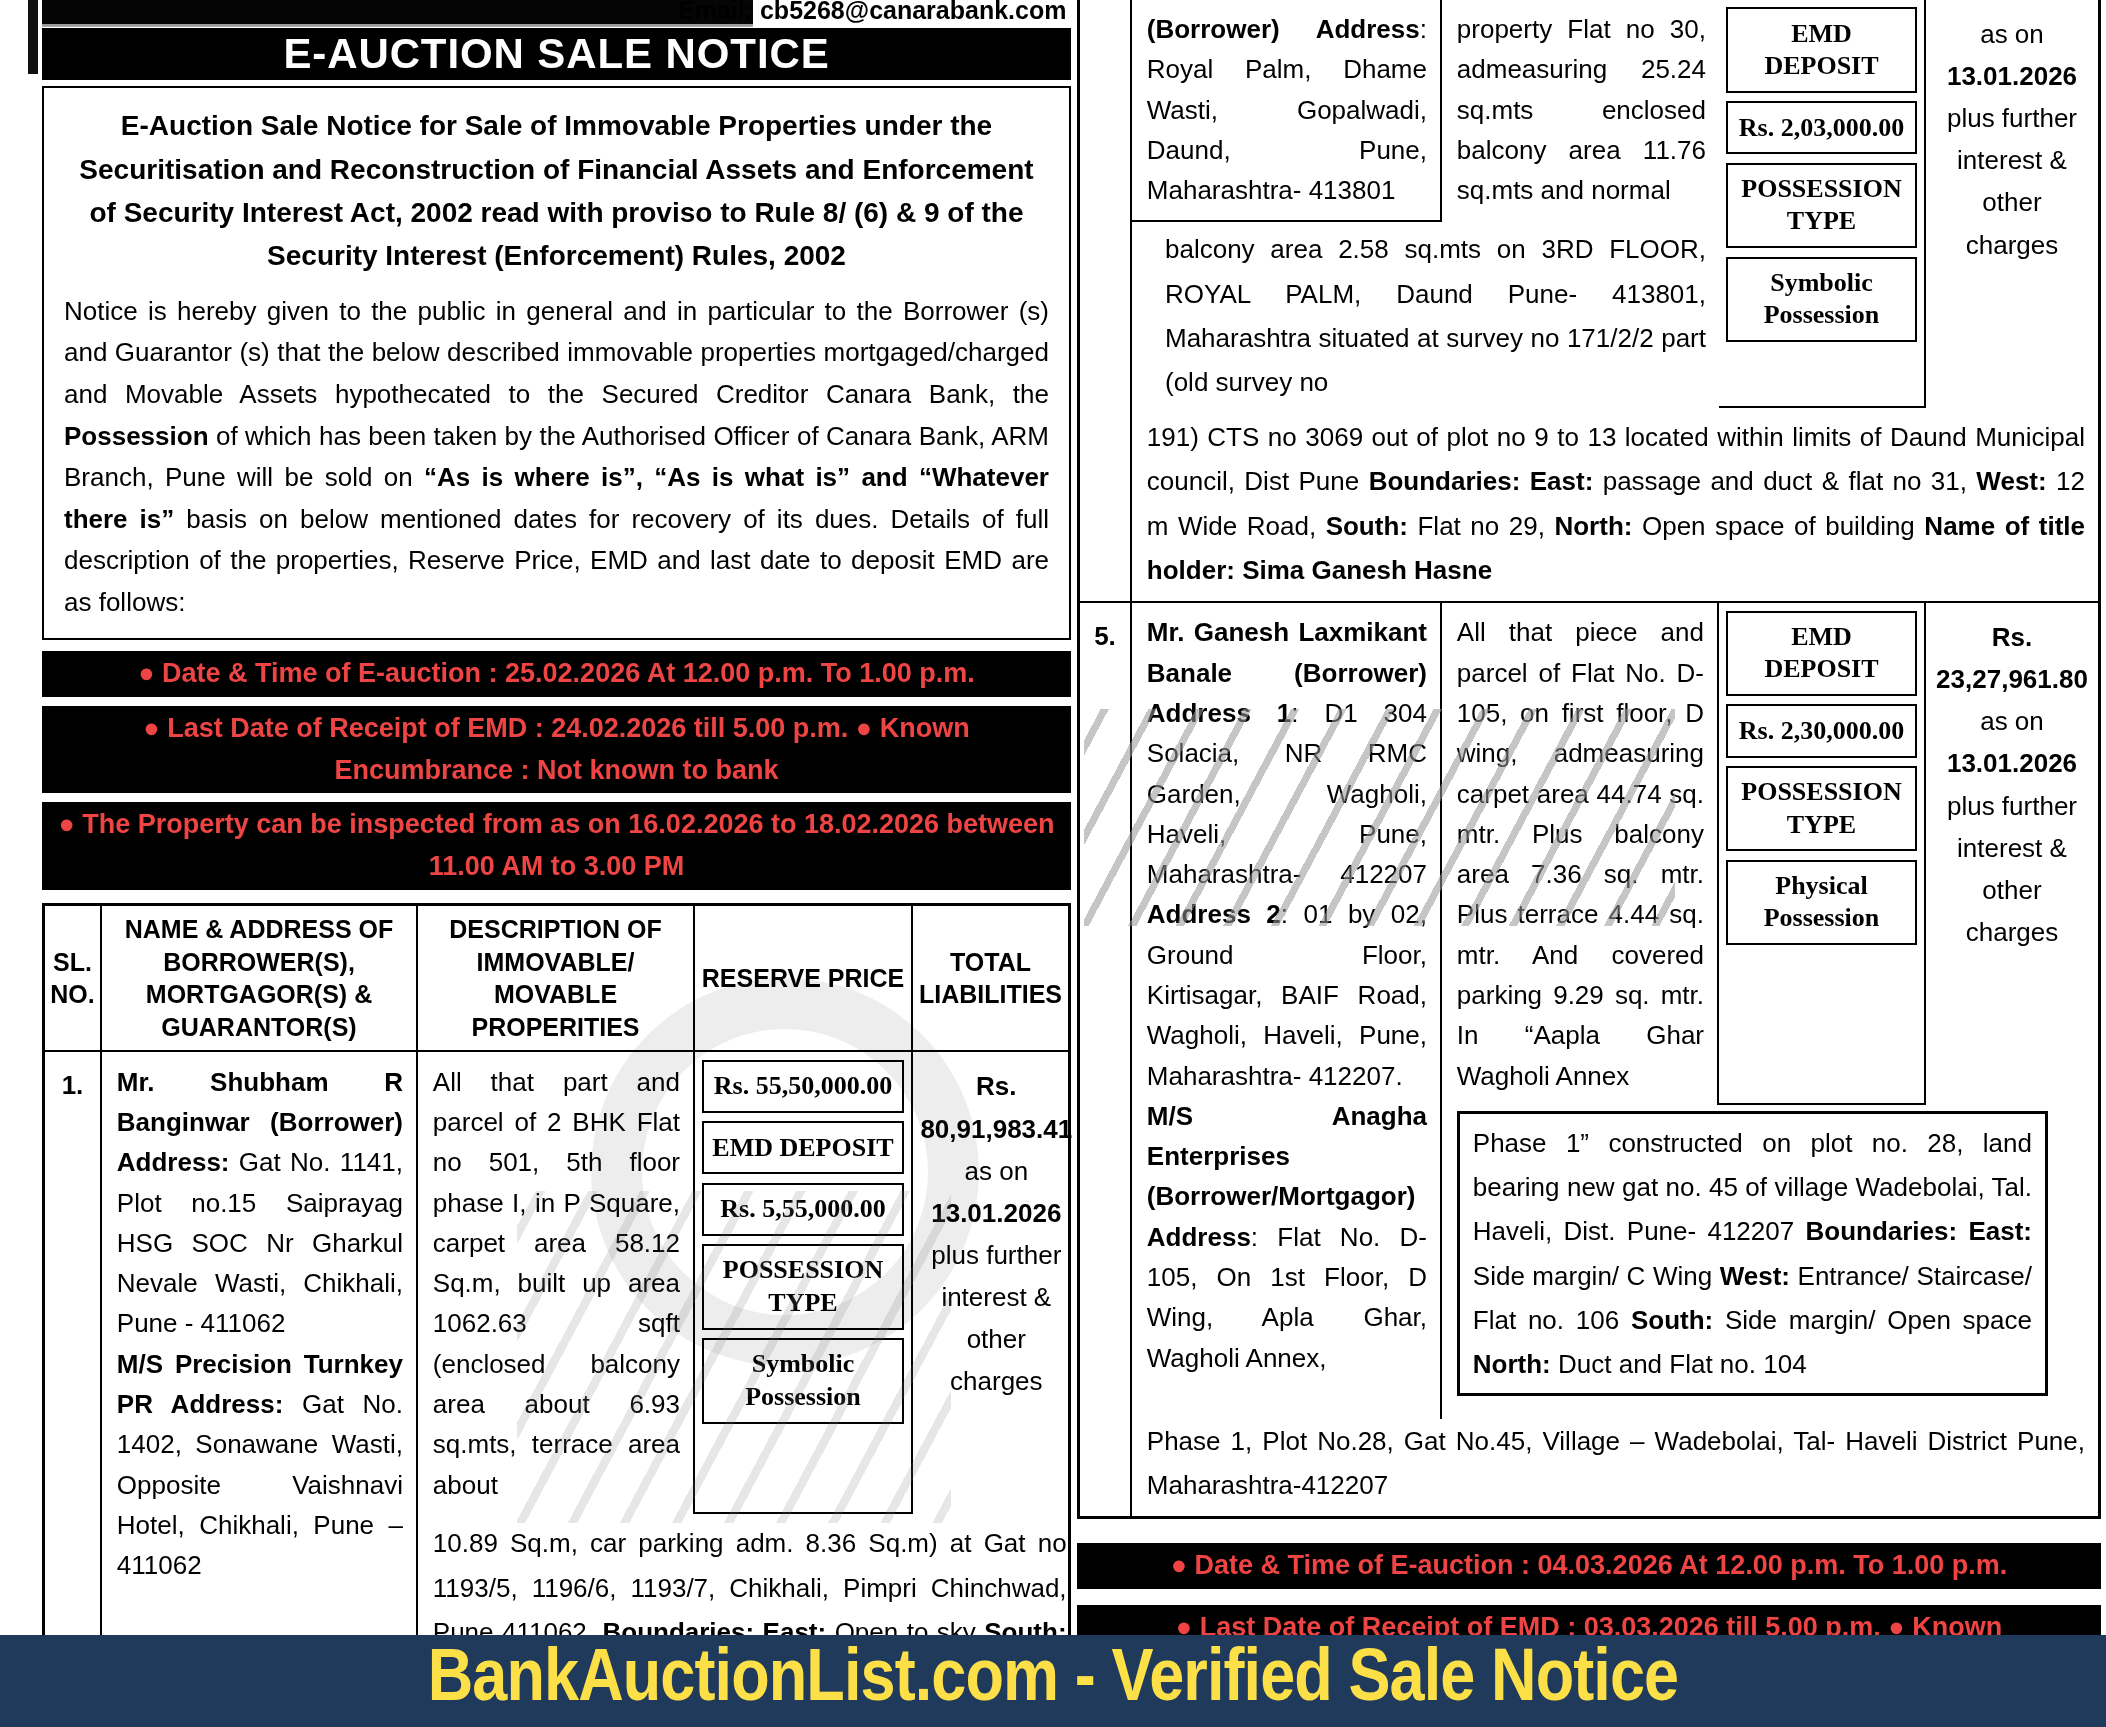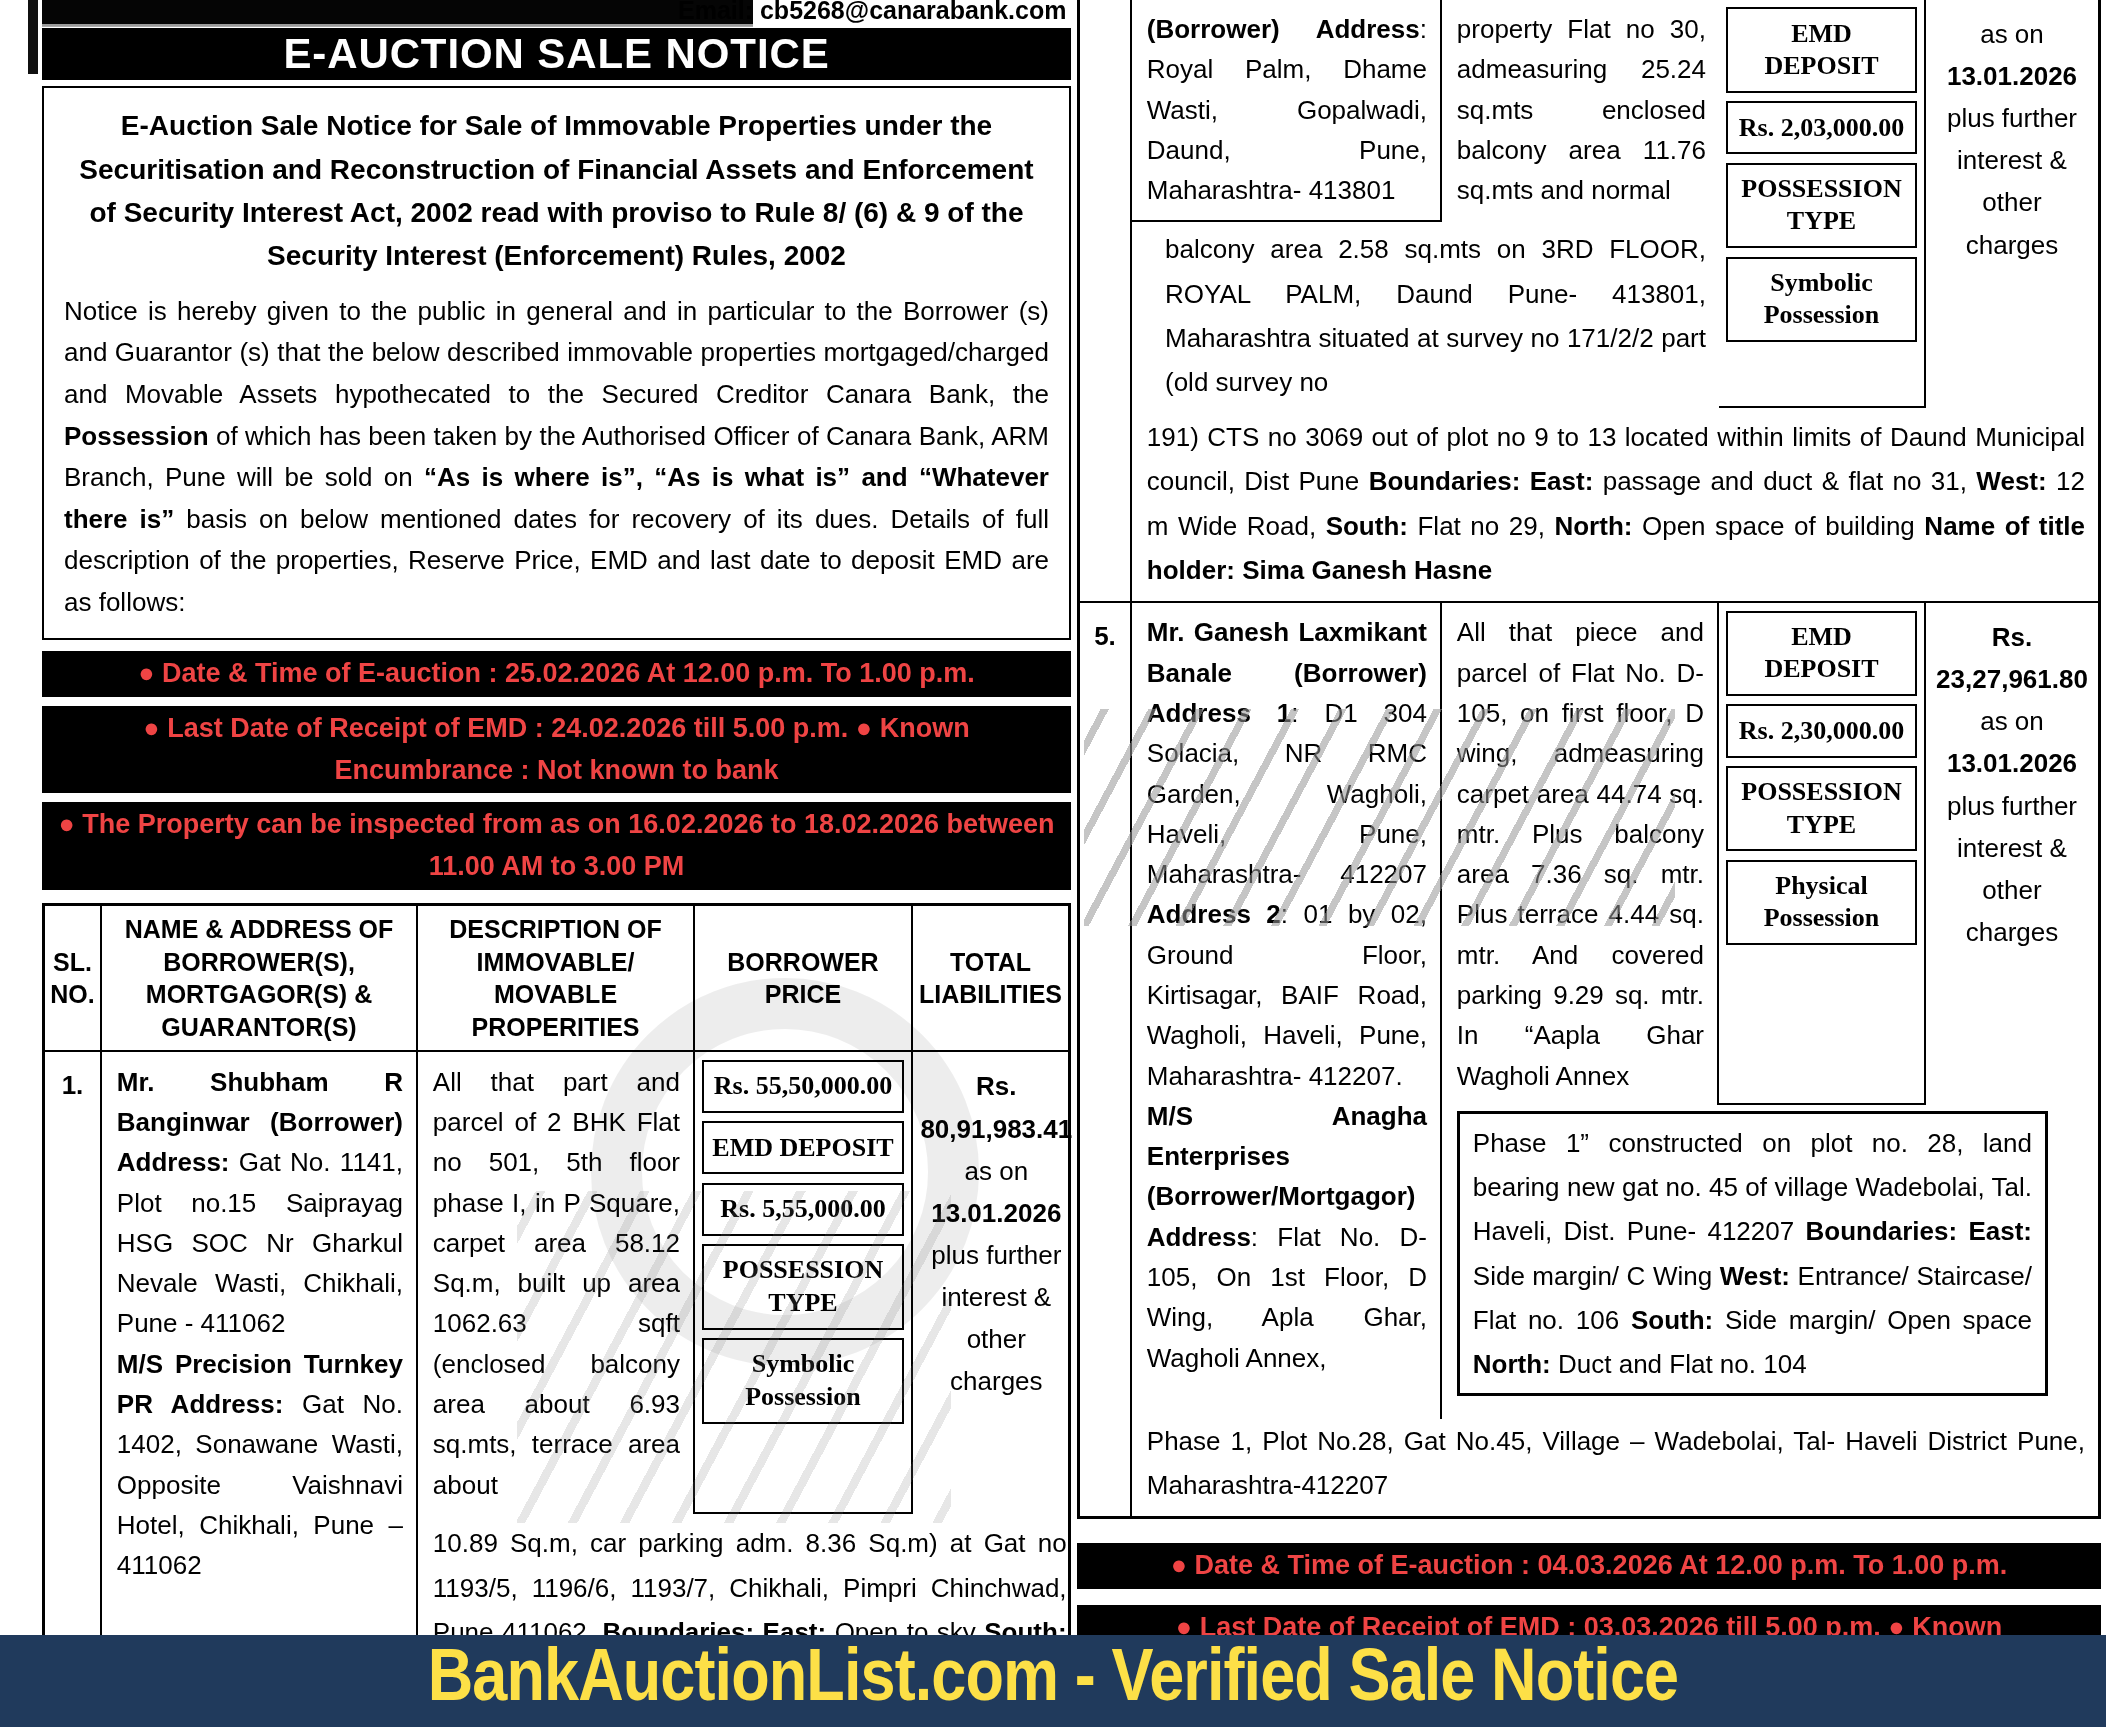--- a/index.html
+++ b/index.html
@@ -103,21 +103,21 @@
     <div class="banner">● Last Date of Receipt of EMD : 24.02.2026 till 5.00 p.m. ● Known Encumbrance : Not known to bank</div>
     <div class="banner last">● The Property can be inspected from as on 16.02.2026 to 18.02.2026 between 11.00 AM to 3.00 PM</div>
 
     <div class="tbl tbl-left">
 
       <div class="thead" style="grid-template-columns:57px 316px 277px 218px 1fr;">
         <div class="hcell">SL.
 NO.</div>
         <div class="hcell">NAME &amp; ADDRESS OF BORROWER(S), MORTGAGOR(S) &amp; GUARANTOR(S)</div>
         <div class="hcell">DESCRIPTION OF IMMOVABLE/ MOVABLE PROPERITIES</div>
-        <div class="hcell">BORROWER PRICE</div>
+        <div class="hcell">RESERVE PRICE</div>
         <div class="hcell">TOTAL LIABILITIES</div>
       </div>
 
       <div class="trow r2" style="min-height:325px;">
         <div class="c-sl vspAll">1.</div>
         <div class="c-name vspAll"><b>Mr. Shubham R Banginwar (Borrower) Address:</b> Gat No. 1141, Plot no.15 Saiprayag HSG SOC Nr Gharkul Nevale Wasti, Chikhali, Pune - 411062
 <b>M/S Precision Turnkey PR Address:</b> Gat No. 1402, Sonawane Wasti, Opposite Vaishnavi Hotel, Chikhali, Pune – 411062</div>
         <div class="c-desc">All that part and parcel of 2 BHK Flat no 501, 5th floor phase I, in P Square, carpet area 58.12 Sq.m, built up area 1062.63 sqft (enclosed balcony area about 6.93 sq.mts, terrace area about</div>
         <div class="c-price closed">
           <div class="pstack">

